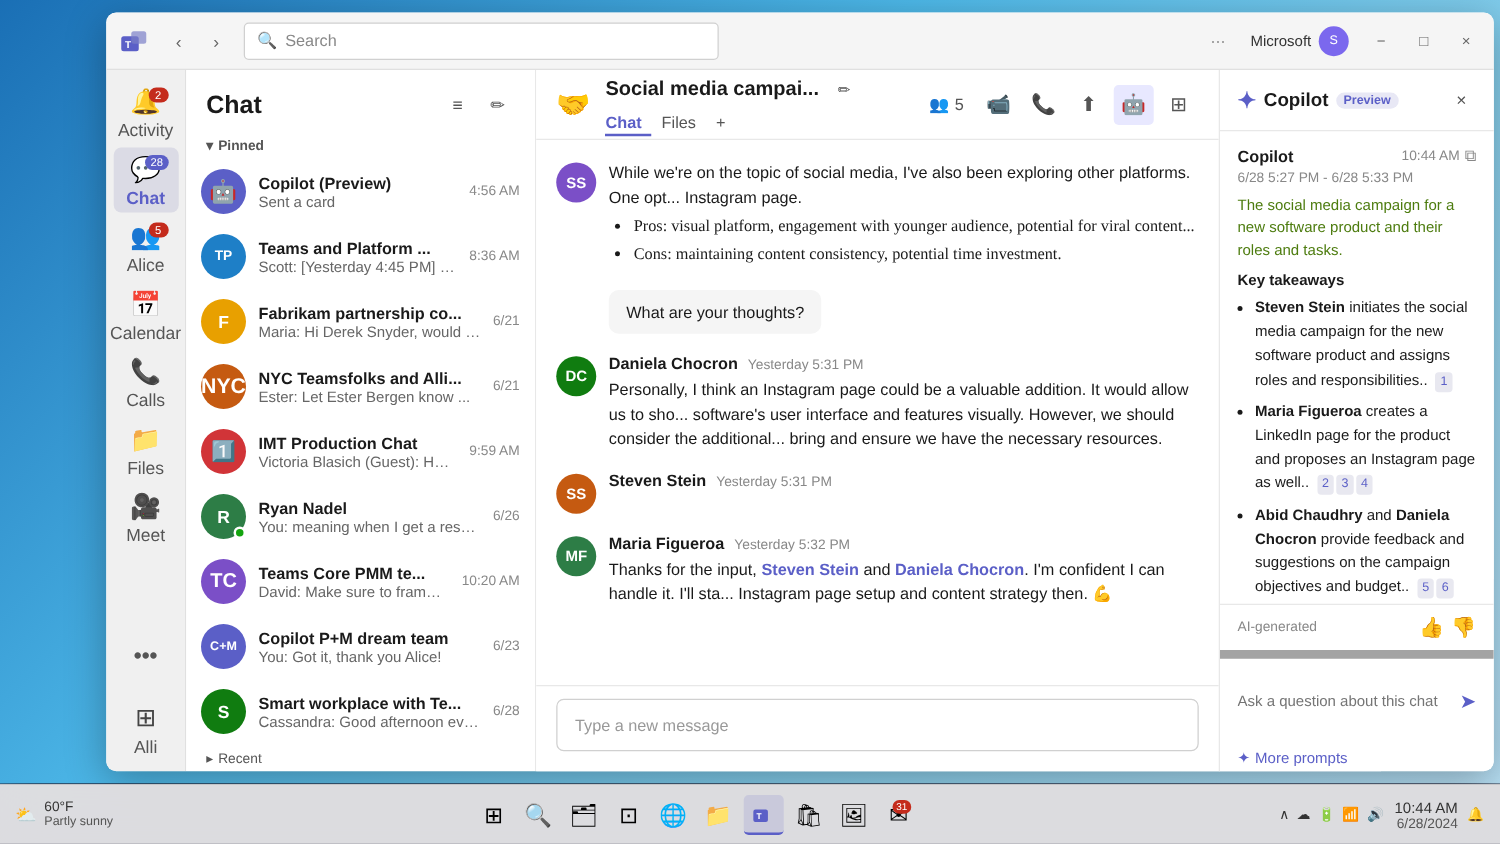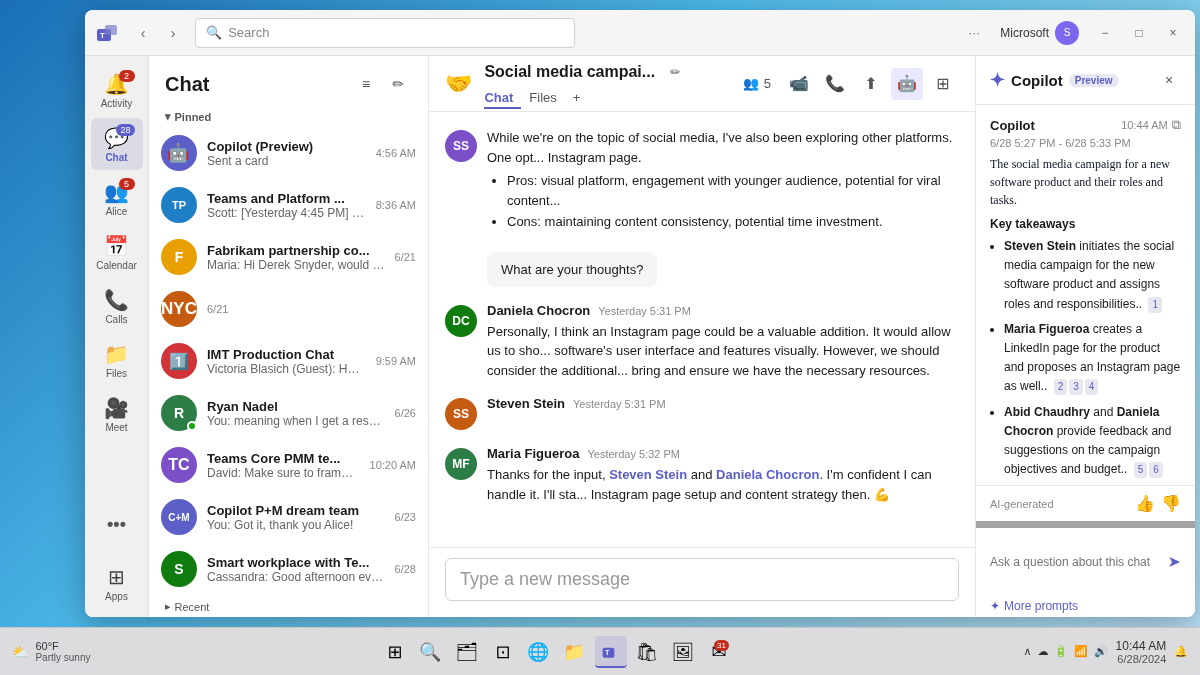--- a/index.html
+++ b/index.html
@@ -62,21 +62,21 @@
       border-right: 1px solid #e0e0e0;
     }
     .rail-item {
       width: 52px; height: 52px; display: flex; flex-direction: column;
       align-items: center; justify-content: center; cursor: pointer;
       border-radius: 6px; gap: 2px; position: relative;
     }
     .rail-item.active { background: rgba(98,100,167,0.15); }
     .rail-item .rail-icon { font-size: 20px; color: #444; }
     .rail-item.active .rail-icon { color: #5b5fc7; }
-    .rail-item .rail-label { font-size: 10px; color: #555; }
+    .rail-item .rail-label { font-size: 14px; color: #555; }
     .rail-item.active .rail-label { color: #5b5fc7; font-weight: 600; }
     .badge {
       position: absolute; top: 6px; right: 8px;
       background: #c42b1c; color: white; font-size: 9px;
       border-radius: 10px; padding: 1px 4px; min-width: 16px; text-align: center;
     }
     .badge.blue { background: #5b5fc7; }
     .rail-more { margin-top: auto; }
 
     
@@ -135,21 +135,21 @@
     
     .messages-area { flex: 1; overflow-y: auto; padding: 16px; display: flex; flex-direction: column; gap: 16px; }
     .message-group { display: flex; gap: 10px; align-items: flex-start; }
     .msg-avatar { width: 32px; height: 32px; border-radius: 50%; flex-shrink: 0; display: flex; align-items: center; justify-content: center; font-weight: 600; font-size: 12px; color: white; margin-top: 2px; }
     .msg-content { flex: 1; }
     .msg-header { display: flex; gap: 8px; align-items: baseline; margin-bottom: 4px; }
     .msg-sender { font-size: 13px; font-weight: 600; color: #1a1a1a; }
     .msg-time { font-size: 11px; color: #888; }
     .msg-text { font-size: 13px; color: #1a1a1a; line-height: 1.5; }
     .msg-text ul { padding-left: 20px; margin: 4px 0; }
-    .msg-text li { margin: 2px 0; }
+    .msg-text li { margin: 2px 0; font-family: Liberation Serif, serif; }
     .mention { color: #5b5fc7; font-weight: 600; }
 
     
     .message-input-area {
       padding: 10px 16px 16px; border-top: 1px solid #e8e8e8; flex-shrink: 0;
     }
     .message-input {
       border: 1px solid #d0d0d0; border-radius: 6px; padding: 10px 14px;
       font-size: 13px; color: #999; cursor: text; min-height: 42px;
       display: flex; align-items: center;
@@ -165,21 +165,21 @@
       display: flex; align-items: center; justify-content: space-between;
     }
     .copilot-title { display: flex; align-items: center; gap: 6px; font-size: 15px; font-weight: 700; color: #1a1a1a; }
     .copilot-preview-badge { font-size: 10px; background: #e8e8f5; color: #5b5fc7; padding: 1px 6px; border-radius: 10px; font-weight: 600; }
     .copilot-close { width: 24px; height: 24px; border: none; background: none; cursor: pointer; font-size: 14px; color: #555; border-radius: 4px; display: flex; align-items: center; justify-content: center; }
     .copilot-body { flex: 1; overflow-y: auto; padding: 12px 14px; display: flex; flex-direction: column; gap: 10px; }
     .copilot-msg-header { display: flex; justify-content: space-between; align-items: center; margin-bottom: 4px; }
     .copilot-sender { font-size: 13px; font-weight: 600; color: #1a1a1a; }
     .copilot-time { font-size: 11px; color: #888; }
     .copilot-range { font-size: 11px; color: #888; margin-bottom: 6px; }
-    .copilot-summary { font-size: 12px; color: #0f172a; line-height: 1.5; margin-bottom: 8px; font-family: Liberation Serif, serif; }
+    .copilot-summary { font-size: 12px; color: #4d7c0f; line-height: 1.5; margin-bottom: 8px; }
     .copilot-section-title { font-size: 12px; font-weight: 700; color: #1a1a1a; margin-bottom: 6px; }
     .copilot-bullets { list-style: disc; padding-left: 14px; font-size: 12px; color: #1a1a1a; line-height: 1.6; }
     .copilot-bullets li { margin-bottom: 6px; }
     .copilot-bullets li b { color: #1a1a1a; }
     .ref-nums { display: inline-flex; gap: 2px; margin-left: 3px; }
     .ref-num { background: #e8e8f0; color: #5b5fc7; font-size: 10px; border-radius: 3px; padding: 0 4px; cursor: pointer; }
     .copilot-footer { border-top: 1px solid #e8e8e8; padding: 8px 14px; display: flex; flex-direction: column; gap: 6px; }
     .ai-generated { font-size: 11px; color: #888; display: flex; align-items: center; gap: 4px; }
     .feedback-btns { display: flex; gap: 6px; }
     .feedback-btn { background: none; border: none; cursor: pointer; font-size: 16px; color: #888; }
@@ -261,21 +261,21 @@
       <div class="rail-item">
         <span class="rail-icon">🎥</span>
         <span class="rail-label">Meet</span>
       </div>
       <div class="rail-item rail-more">
         <span class="rail-icon" style="font-size:18px; font-weight:700; color:#555;">•••</span>
         <span class="rail-label" style="font-size:9px;"></span>
       </div>
       <div class="rail-item" style="margin-top:4px;">
         <span class="rail-icon">⊞</span>
-        <span class="rail-label">Apps</span>
+        <span class="rail-label">Alli</span>
       </div>
     </div>
 
     <div class="chat-list-panel">
       <div class="chat-list-header">
         <span class="chat-list-title">Chat</span>
         <div class="chat-list-actions">
           <button class="icon-btn">≡</button>
           <button class="icon-btn">✏</button>
         </div>
@@ -321,20 +321,24 @@
             <div class="chat-preview">Maria: Hi Derek Snyder, would you...</div>
           </div>
           <div class="chat-meta">
             <span class="chat-time">6/21</span>
           </div>
         </div>
 
         <div class="chat-item">
           <div class="chat-avatar">
             <div class="avatar-circle" style="background:#c55a11; font-size:17px;">NYC</div>
+          </div>
+          <div class="chat-info">
+            <div class="chat-name">NYC Teamsfolks and Alli...</div>
+            <div class="chat-preview">Ester: Let Ester Bergen know ...</div>
           </div>
           <div class="chat-meta">
             <span class="chat-time">6/21</span>
           </div>
         </div>
 
         <div class="chat-item">
           <div class="chat-avatar">
             <div class="avatar-circle" style="background:#d13438; font-size:16px;">1️⃣</div>
           </div>
@@ -483,21 +487,21 @@
               <span class="msg-time">Yesterday 5:32 PM</span>
             </div>
             <div class="msg-text">Thanks for the input, <span class="mention">Steven Stein</span> and <span class="mention">Daniela Chocron</span>. I'm confident I can handle it. I'll sta... Instagram page setup and content strategy then. 💪</div>
           </div>
         </div>
 
       </div>
 
       <div class="message-input-area">
         <div class="message-input">
-          <span style="color:#999; font-size:18px;">Type a new message</span>
+          <span style="color:#999; font-size:13px;">Type a new message</span>
         </div>
       </div>
     </div>
 
     <div class="copilot-panel">
       <div class="copilot-header">
         <div class="copilot-title">
           <span style="color:#5b5fc7; font-size:18px;">✦</span>
           <span>Copilot</span>
           <span class="copilot-preview-badge">Preview</span>

